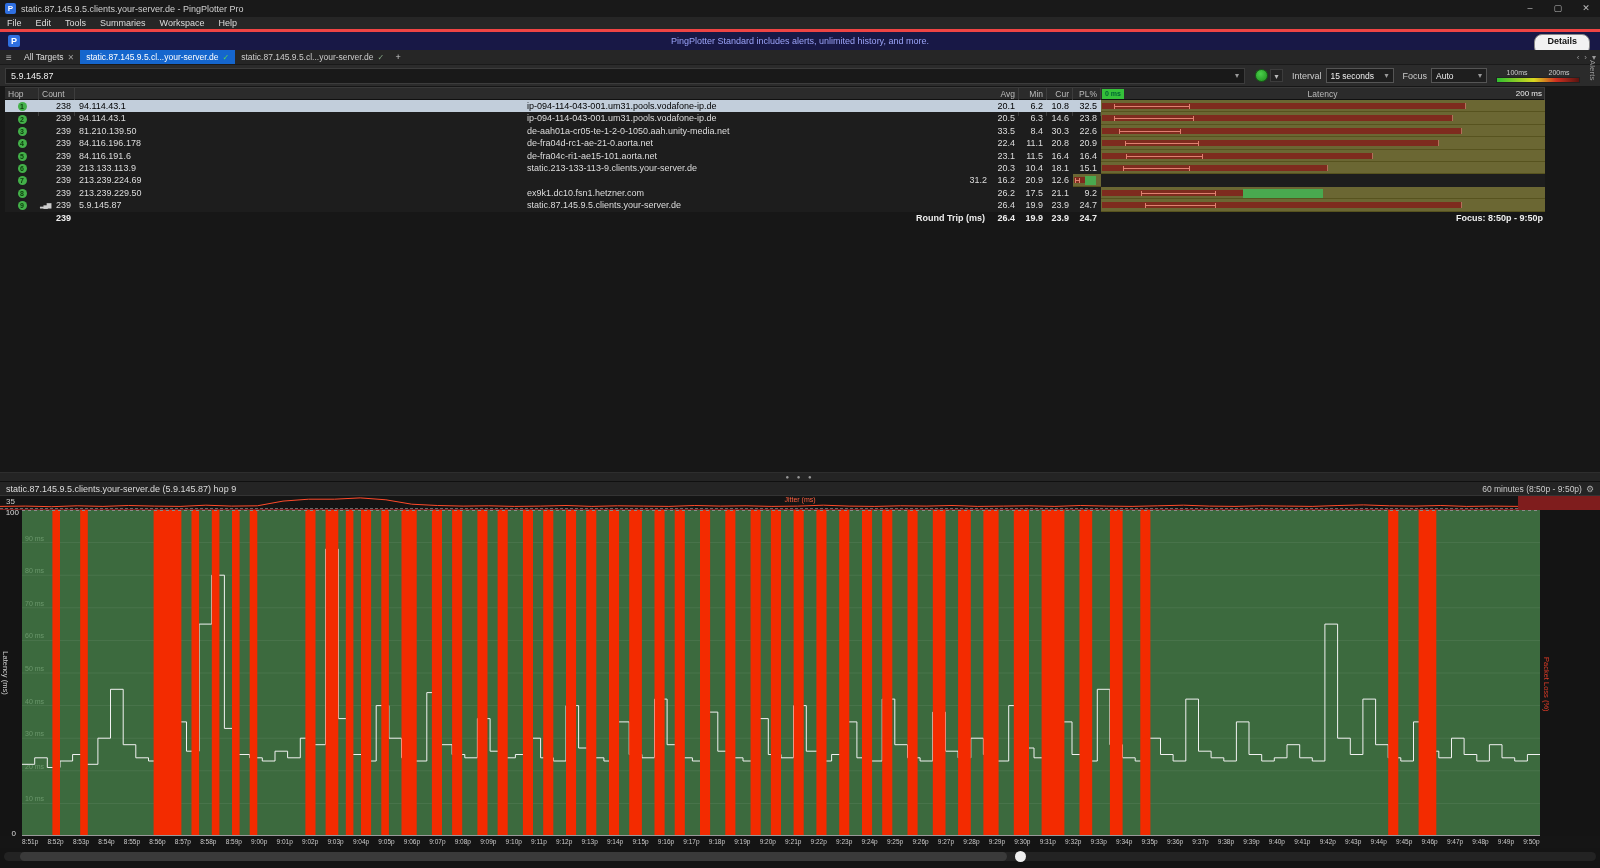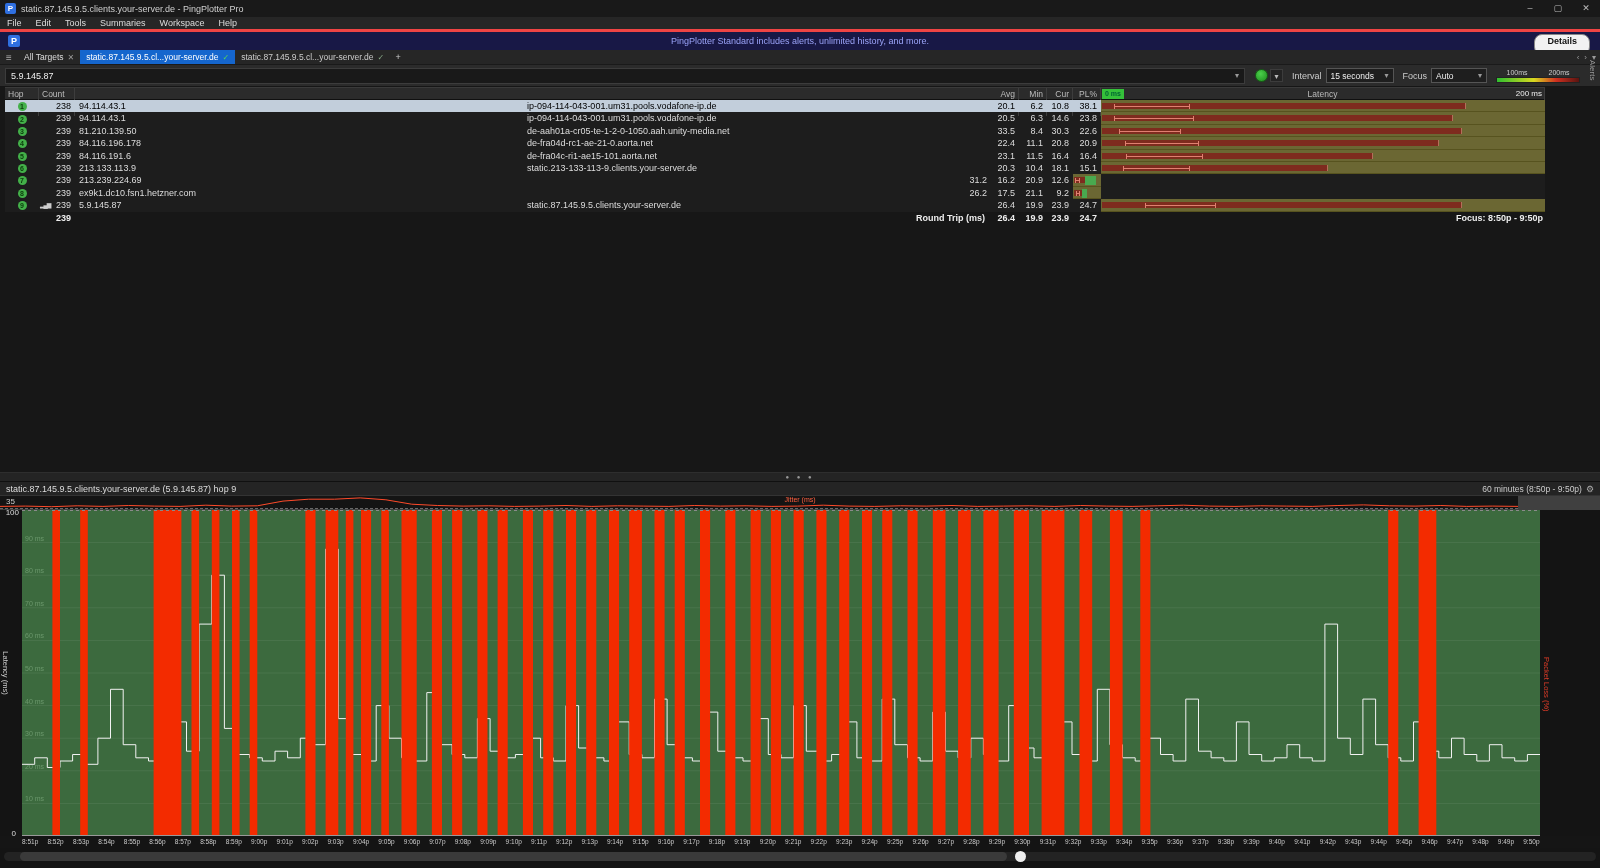--- a/index.html
+++ b/index.html
@@ -90,21 +90,21 @@
   .rt-label { text-align:right; padding-right:6px; }
   .rt-focus { text-align:right; padding-right:2px; font-weight:bold; color:#eee; }
   
   .splitter { height:10px; background:#242424; border-top:1px solid #2e2e2e; border-bottom:1px solid #101010;
     text-align:center; color:#999; font-size:6px; line-height:9px; letter-spacing:3px; }
   
   .tl-header { height:14px; background:#242424; display:flex; align-items:center; padding:0 6px; border-bottom:1px solid #333; }
   .tl-title { color:#ddd; font-size:9px; }
   .tl-range { margin-left:auto; color:#ccc; font-size:8.5px; display:flex; align-items:center; gap:4px; }
   .gearic { color:#aaa; font-size:9px; }
-  .striprow { height:14px; position:relative; background:#404040; }
+  .striprow { height:14px; position:relative; background:#7f1d1d; }
   .striprow svg { display:block; border-bottom:1px dashed #6a6a6a; background:#141414; }
   .strip35 { position:absolute; left:6px; top:1px; font-size:8px; color:#ccc; }
   .jitter-label { position:absolute; left:0; right:0; top:0; text-align:center; color:#ff5f3f; font-size:7px; }
   .graphrow { height:326px; display:flex; background:#141414; }
   .ygutter { width:22px; position:relative; }
   .y-top { position:absolute; top:-2px; right:3px; font-size:8px; color:#ddd; }
   .y-bottom { position:absolute; bottom:-2px; right:6px; font-size:8px; color:#ddd; }
   .ylab { position:absolute; top:50%; left:1px; transform:translateY(-50%); writing-mode:vertical-rl; 
     color:#ccc; font-size:7.5px; }
   .rgutter { width:60px; position:relative; }
@@ -218,21 +218,21 @@
     </div>
     <div>
         <div class="tgrid trow sel">
           <div class="c hopc"><span class="badge">1</span></div>
           <div class="c cnt"><span>238</span></div>
           <div class="c ipc">94.114.43.1</div>
           <div class="c nmc">ip-094-114-043-001.um31.pools.vodafone-ip.de</div>
           <div class="c num">20.1</div>
           <div class="c num">6.2</div>
           <div class="c num">10.8</div>
-          <div class="c num">38.1</div>
+          <div class="c num">32.5</div>
           <div class="c latc">
             <div class="lbar" style="width: 82%;"></div>
             <div class="lwhisk" style="left: 3%; width: 17%;"></div>
           </div>
         </div>
         <div class="tgrid trow">
           <div class="c hopc"><span class="badge">2</span></div>
           <div class="c cnt"><span>239</span></div>
           <div class="c ipc">94.114.43.1</div>
           <div class="c nmc">ip-094-114-043-001.um31.pools.vodafone-ip.de</div>
@@ -311,20 +311,21 @@
           <div class="c num">12.6</div>
           <div class="c latc">
             <div class="lbar" style="width: 42%;"></div>
             <div class="lwhisk" style="left: 8%; width: 17%;"></div>
             <div class="lgreen" style="left: 42%; width: 41%;"></div>
           </div>
         </div>
         <div class="tgrid trow">
           <div class="c hopc"><span class="badge">8</span></div>
           <div class="c cnt"><span>239</span></div>
+          <div class="c ipc">213.239.229.50</div>
           <div class="c nmc">ex9k1.dc10.fsn1.hetzner.com</div>
           <div class="c num">26.2</div>
           <div class="c num">17.5</div>
           <div class="c num">21.1</div>
           <div class="c num">9.2</div>
           <div class="c latc">
             <div class="lbar" style="width: 32%;"></div>
             <div class="lwhisk" style="left: 9%; width: 17%;"></div>
             <div class="lgreen" style="left: 32%; width: 18%;"></div>
           </div>

